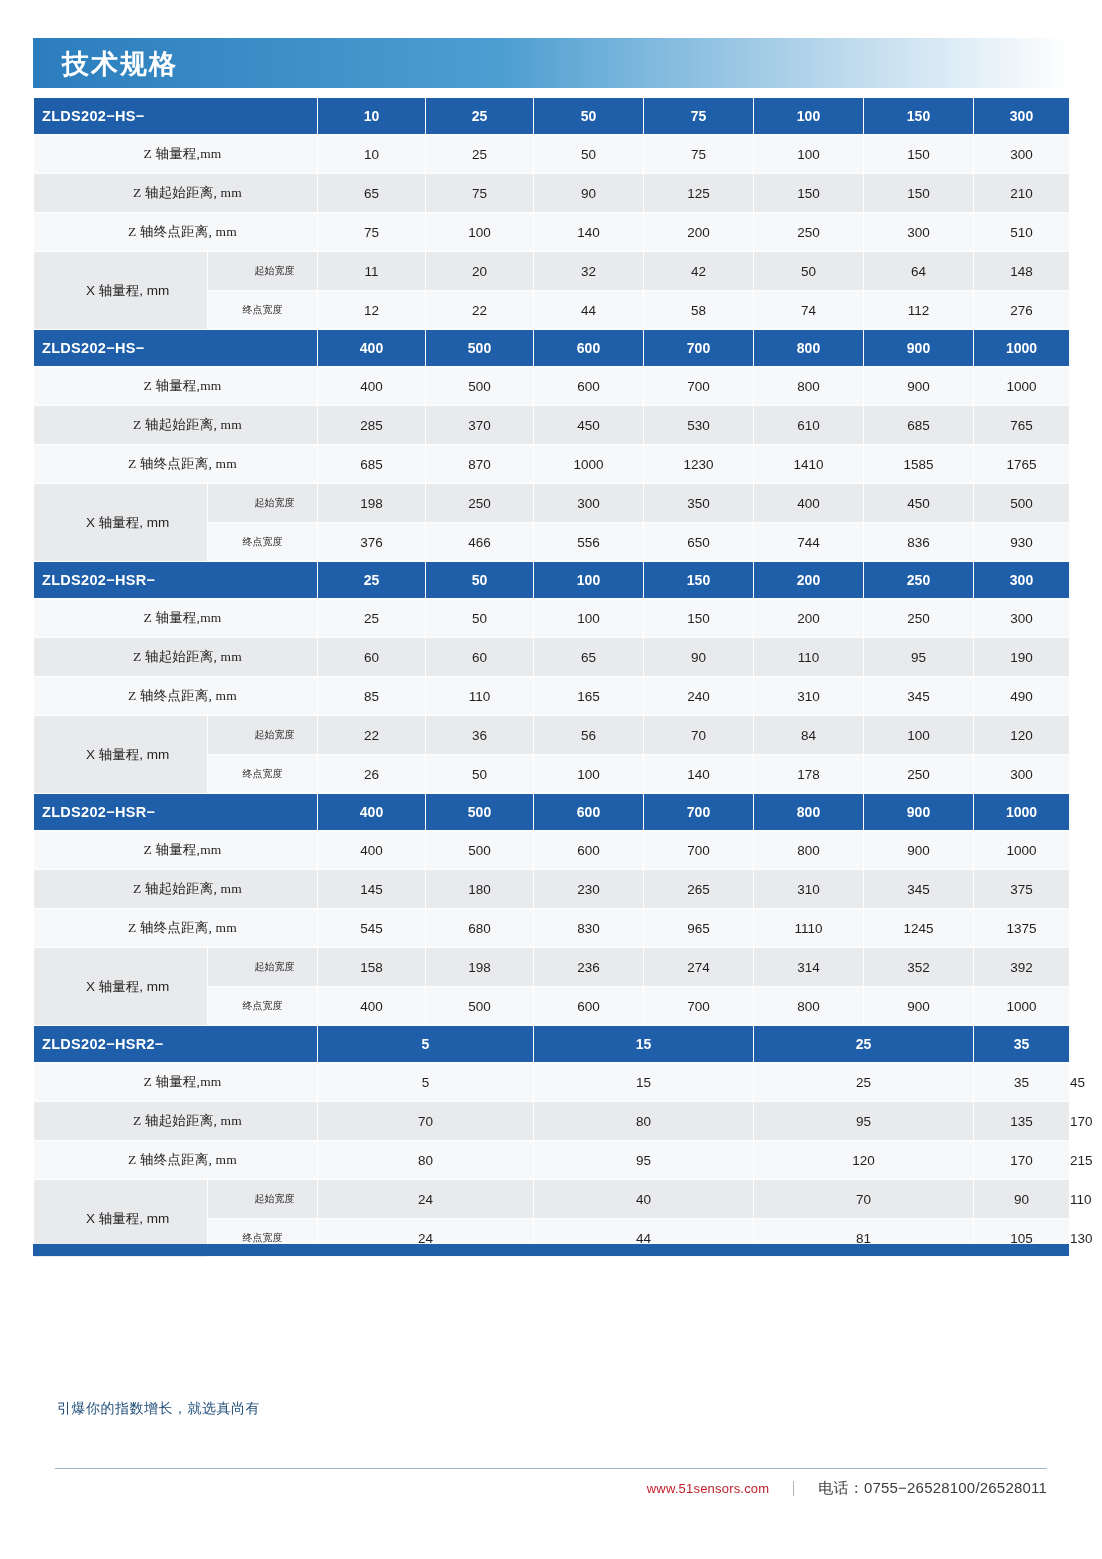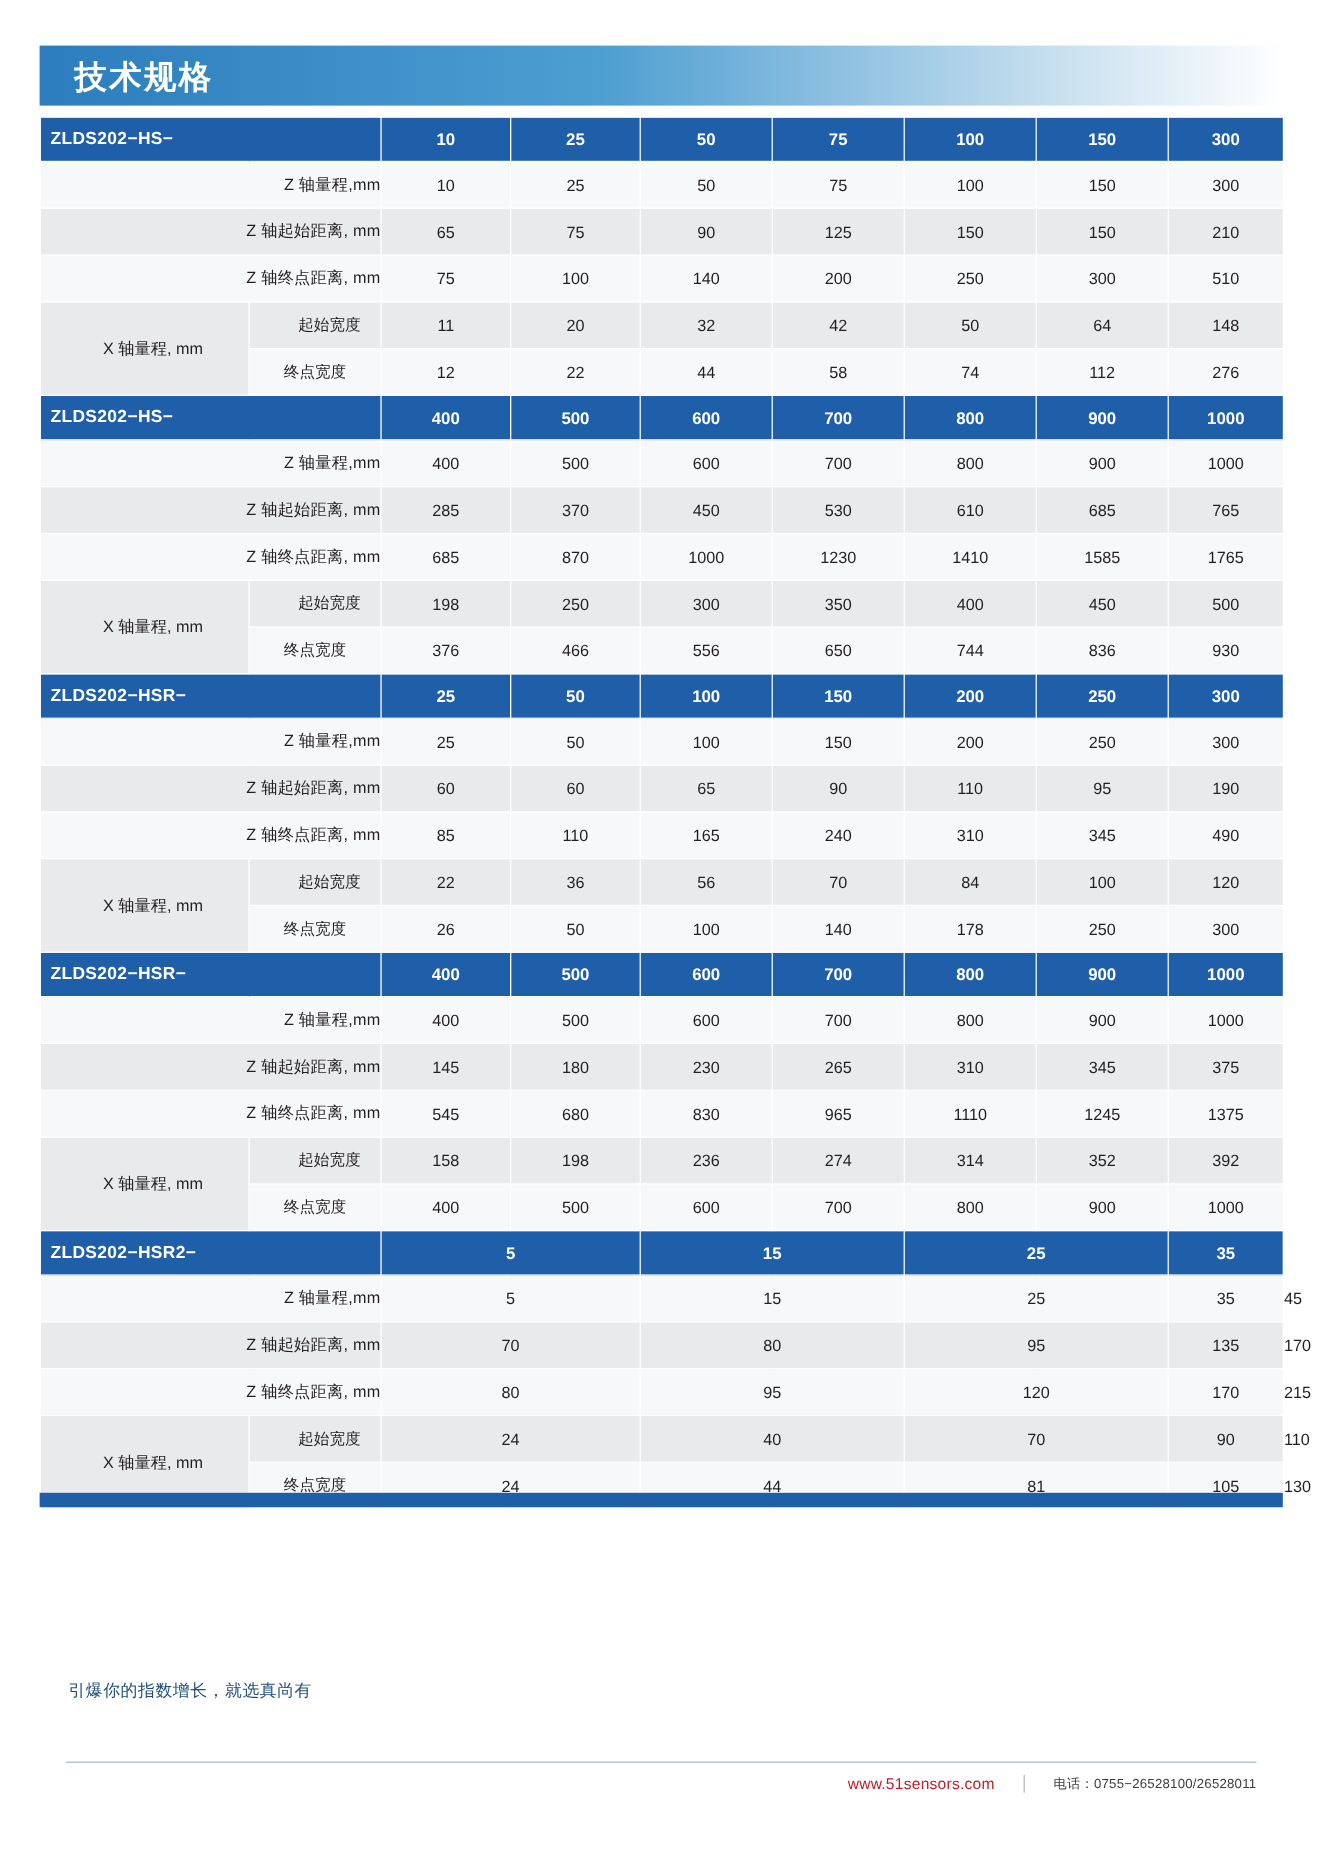--- a/index.html
+++ b/index.html
@@ -75,28 +75,29 @@
     padding-left: 8px;
     font-size: 14.5px;
     letter-spacing: 0.3px;
   }
 
   
   tr.data-row td {
     text-align: center;
   }
   tr.data-row td.rowlabel {
-    text-align: right;
+    text-align: center;
     padding-left: 14px;
     font-size: 13.5px;
     letter-spacing: 0.2px;
+    font-family: Liberation Serif, serif;
   }
   tr.data-row td.sublabel {
     text-align: center;
-    font-size: 13px;
+    font-size: 10px;
   }
 
   
   tr.zebra-grey td { background: #e8eaec; }
   tr.zebra-white td { background: #f7f8f9; }
 
   tr.zebra-grey td.rowlabel,
   tr.zebra-grey td.sublabel { background: #e8eaec; padding-left: 24px; }
 
   
@@ -150,21 +151,21 @@
     letter-spacing: 0.2px;
   }
   .footer-sep {
     width: 1px;
     height: 15px;
     background: #b5b5b5;
     display: inline-block;
   }
   .footer-phone {
     color: #3c3c3c;
-    font-size: 11px;
+    font-size: 15px;
     letter-spacing: 0.2px;
   }
 </style>
 </head>
 <body>
 
 <div class="page">
 
   <div class="header-band"></div>
   <div class="header-title">技术规格</div>

